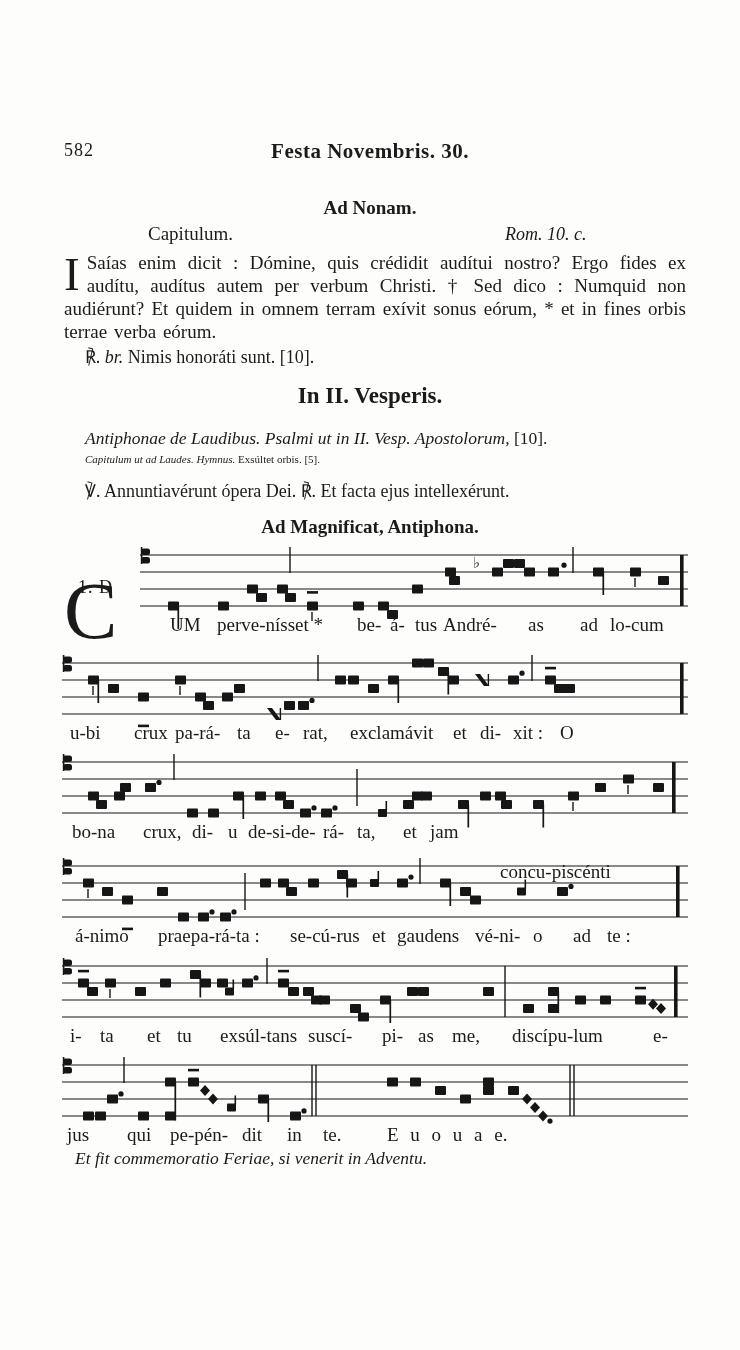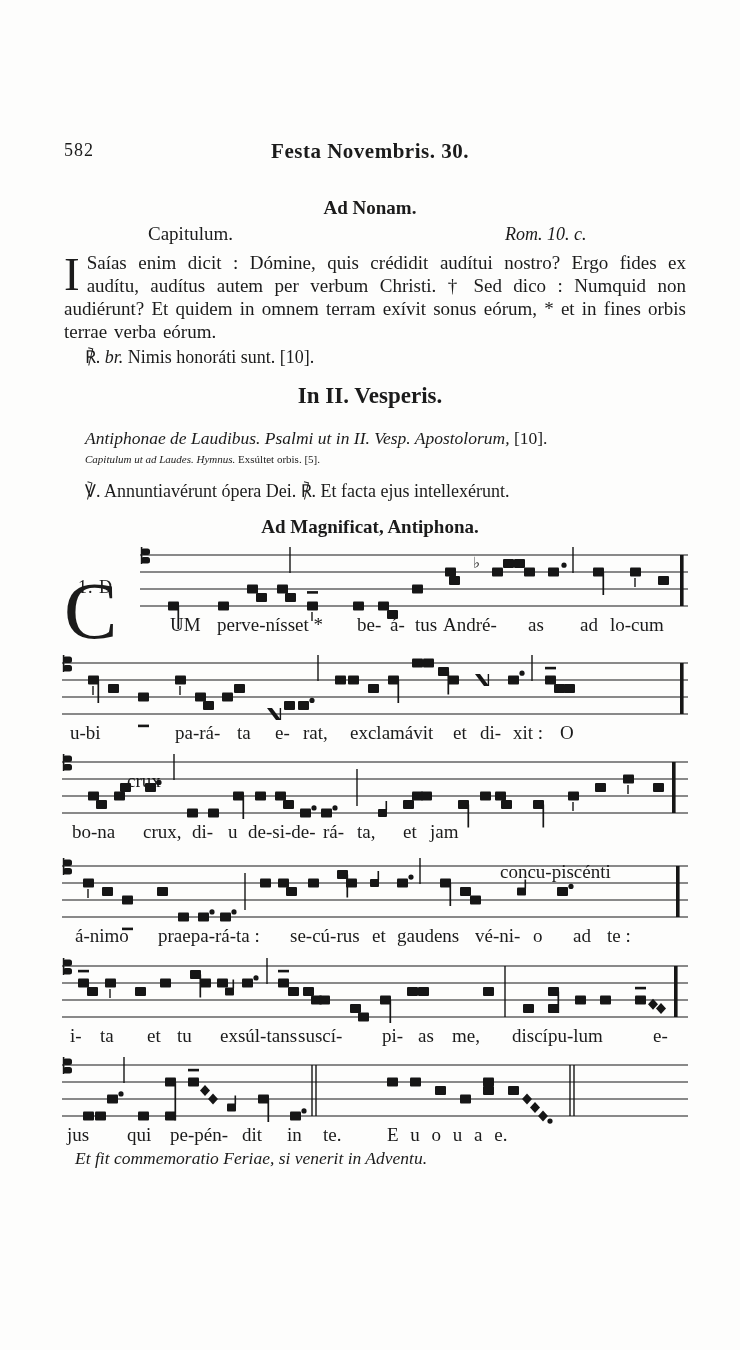--- a/index.html
+++ b/index.html
@@ -162,21 +162,21 @@
         <polygon points="413,23 418,23 427,35 422,35" fill="#161616"></polygon>
         <line x1="426.4" y1="35" x2="426.4" y2="23" stroke="#161616" stroke-width="1.4"></line>
         <rect x="446" y="24.5" width="11" height="9" rx="1" fill="#161616"></rect>
         <circle cx="460" cy="22.200000000000003" r="2.6" fill="#161616"></circle>
         <rect x="483" y="24.5" width="11" height="9" rx="1" fill="#161616"></rect>
         <rect x="483" y="15.799999999999994" width="11" height="2.6" fill="#161616"></rect>
         <rect x="492" y="33" width="11" height="9" rx="1" fill="#161616"></rect>
         <rect x="502" y="33" width="11" height="9" rx="1" fill="#161616"></rect>
       </svg>
       <span class="lyr" style="left: 8px;">u-bi</span>
-      <span class="lyr" style="left: 65px; margin-top: 48px;">crux</span>
+      <span class="lyr" style="left: 72px;">crux</span>
       <span class="lyr" style="left: 113px;">pa-rá-</span>
       <span class="lyr" style="left: 175px;">ta</span>
       <span class="lyr" style="left: 213px;">e-</span>
       <span class="lyr" style="left: 241px;">rat,</span>
       <span class="lyr" style="left: 288px;">exclamávit</span>
       <span class="lyr" style="left: 391px;">et</span>
       <span class="lyr" style="left: 418px;">di-</span>
       <span class="lyr" style="left: 451px;">xit : </span>
       <span class="lyr" style="left: 498px;">O</span>
     </div>
@@ -341,21 +341,21 @@
         <rect x="573" y="41.5" width="11" height="9" rx="1" fill="#161616"></rect>
         <rect x="573" y="32.800000000000004" width="11" height="2.6" fill="#161616"></rect>
         <polygon points="591,44.75 596,50.25 591,55.75 586,50.25" fill="#161616"></polygon>
         <polygon points="599,49 604,54.5 599,60 594,54.5" fill="#161616"></polygon>
       </svg>
       <span class="lyr" style="left: 8px;">i-</span>
       <span class="lyr" style="left: 38px;">ta</span>
       <span class="lyr" style="left: 85px;">et</span>
       <span class="lyr" style="left: 115px;">tu</span>
       <span class="lyr" style="left: 158px;">exsúl-tans</span>
-      <span class="lyr" style="left: 236px; font-family: Liberation Serif, serif;">suscí-</span>
+      <span class="lyr" style="left: 246px; font-family: Liberation Serif, serif;">suscí-</span>
       <span class="lyr" style="left: 320px;">pi-</span>
       <span class="lyr" style="left: 356px;">as</span>
       <span class="lyr" style="left: 390px;">me,</span>
       <span class="lyr" style="left: 450px;">discípu-lum</span>
       <span class="lyr" style="left: 591px;">e-</span>
     </div>
     <div class="staff" style="left: 62px; top: 1053px; width: 626px;">
       <svg width="626" height="92">
         <line x1="0" y1="12" x2="626" y2="12" stroke="#161616" stroke-width="1.2"></line>
         <line x1="0" y1="29" x2="626" y2="29" stroke="#161616" stroke-width="1.2"></line>

